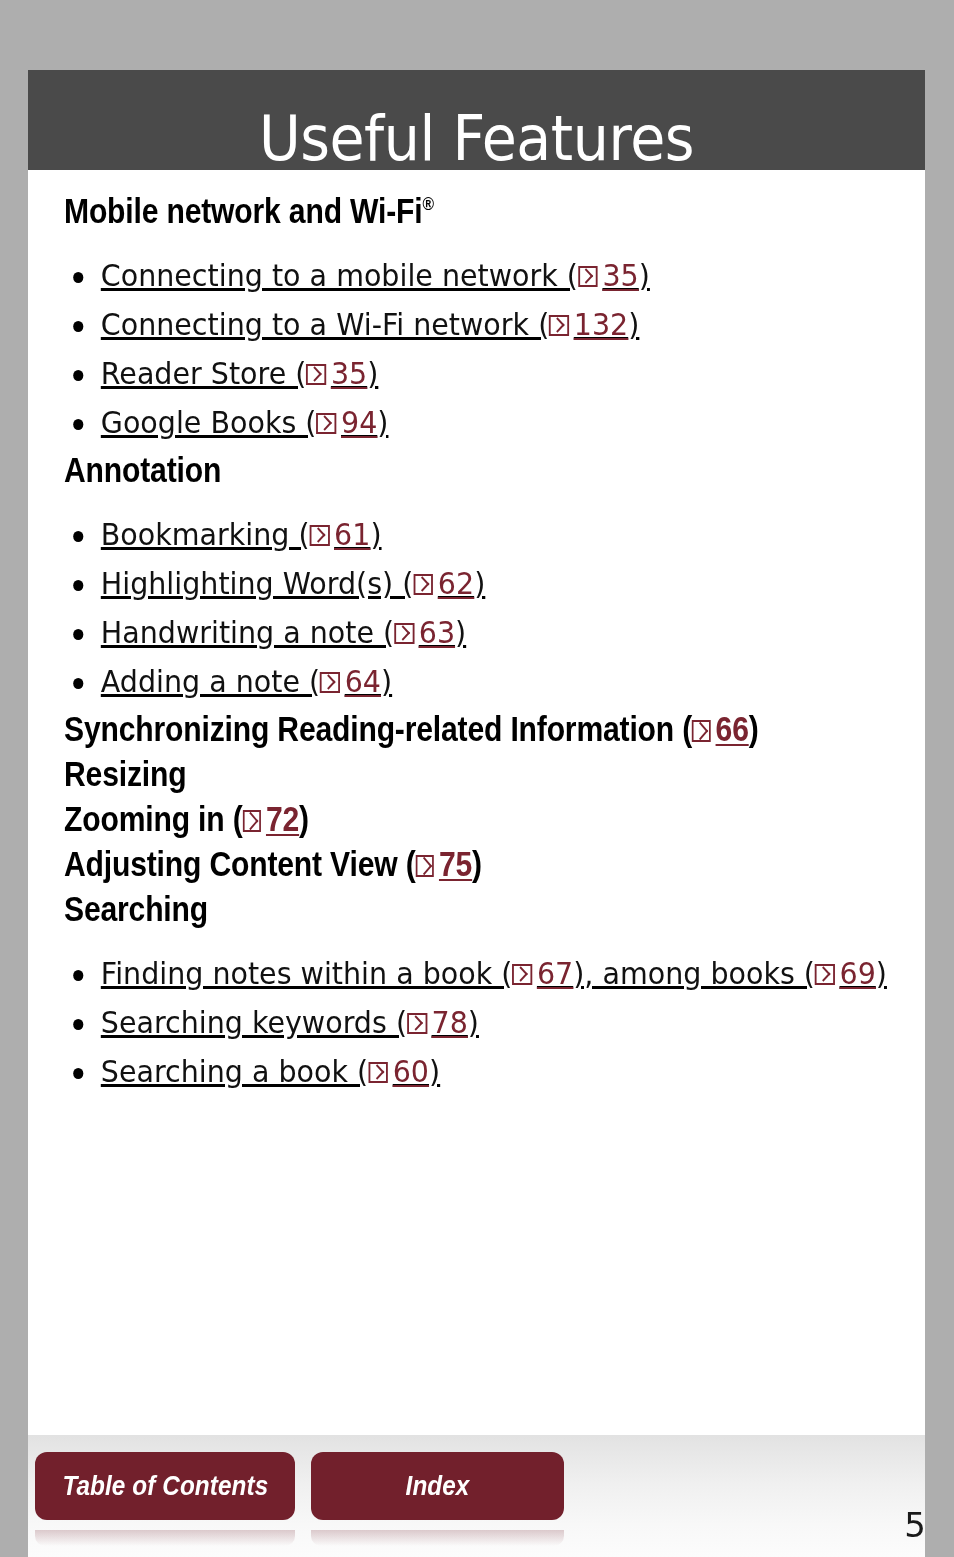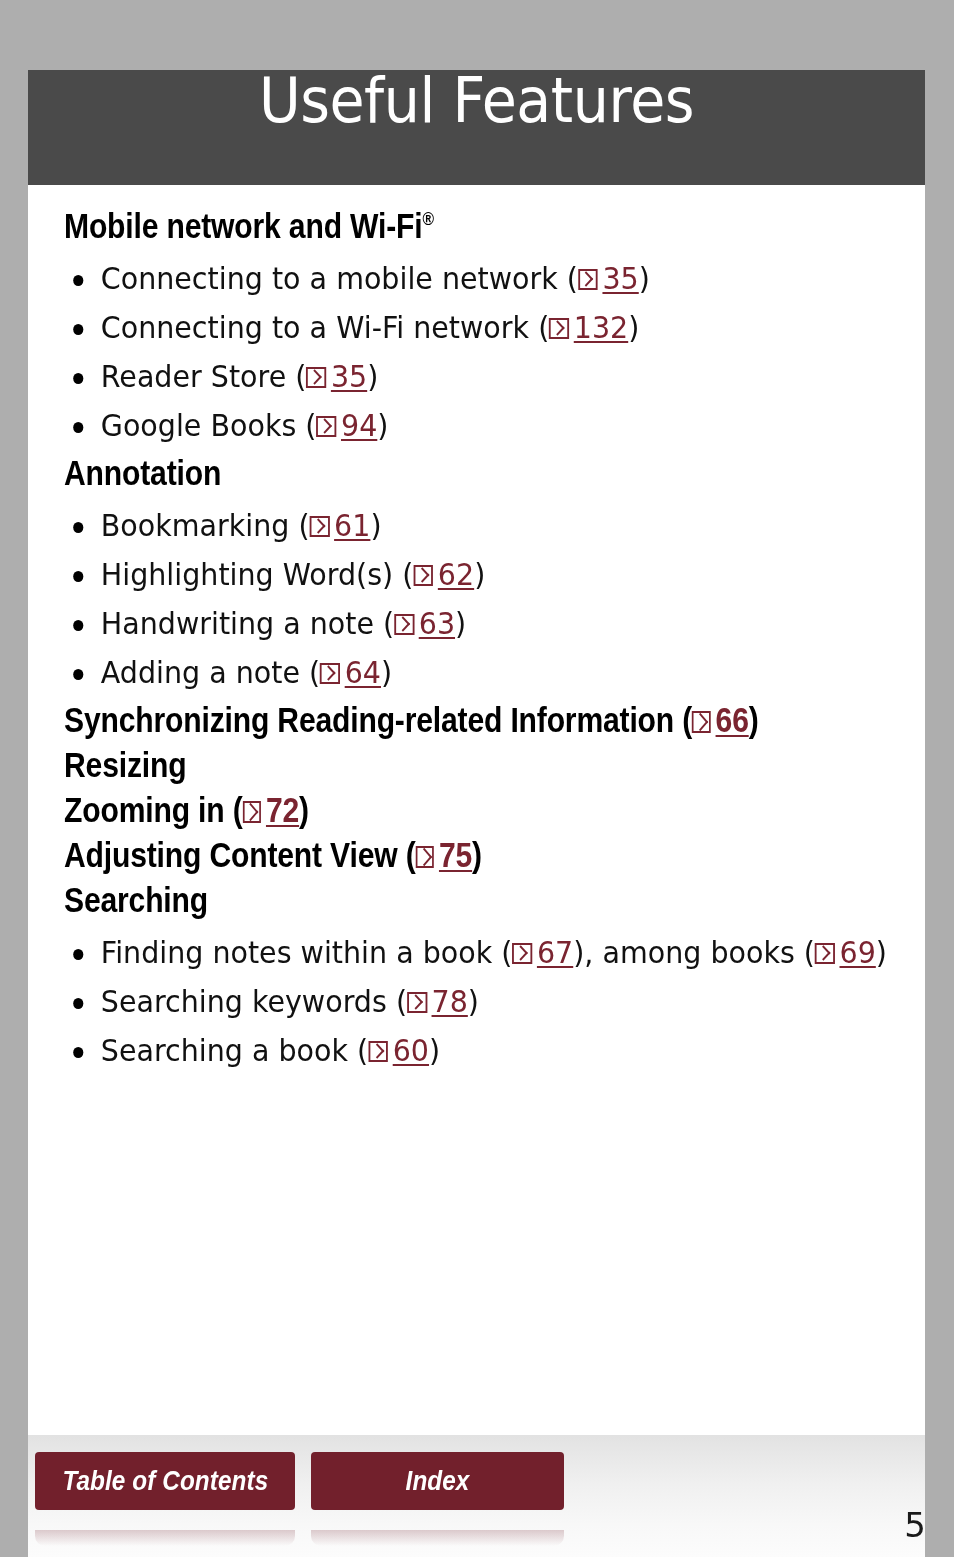--- a/index.html
+++ b/index.html
@@ -38,24 +38,24 @@
     position: absolute;
     left: 28px;
     top: 70px;
     width: 897px;
     height: 1365px;
     background: #ffffff;
     box-sizing: border-box;
   }
 
   .title-bar {
-    height: 115px;
+    height: 100px;
     background: #4a4a4a;
     display: flex;
-    align-items: flex-start;
+    align-items: flex-end;
     justify-content: center;
   }
   .title-bar .title-text {
     color: #ffffff;
     font-size: 62px;
     line-height: 1;
     font-weight: 400;
     letter-spacing: -0.5px;
     font-family: "DejaVu Sans", sans-serif;
     transform: scaleX(0.92);
@@ -84,22 +84,23 @@
 
   .reg-mark {
     font-size: 0.52em;
     vertical-align: super;
     line-height: 0;
   }
 
   
   ul.bullets {
     list-style: none;
-    margin: 6px 0 0 0;
+    margin: 18px 0 0 0;
     padding: 0;
+    text-decoration: underline;
   }
   ul.bullets li {
     position: relative;
     padding-left: 40px;
     font-size: 31px;
     line-height: 49px;
     color: #111111;
     font-family: "DejaVu Sans", sans-serif;
     transform: scaleX(0.92);
     transform-origin: left center;
@@ -164,23 +165,23 @@
   .footer-buttons {
     position: absolute;
     left: 28px;
     top: 1452px;
     width: 897px;
     height: 80px;
   }
   .nav-button {
     position: absolute;
     top: 0;
-    height: 58px;
+    height: 68px;
     background: #72202c;
-    border-radius: 4px;
+    border-radius: 12px;
     display: flex;
     align-items: center;
     justify-content: center;
     cursor: pointer;
   }
   .nav-button .btn-label {
     color: #ffffff;
     font-family: "Liberation Sans Narrow", "Liberation Sans", sans-serif;
     font-weight: bold;
     font-style: italic;

